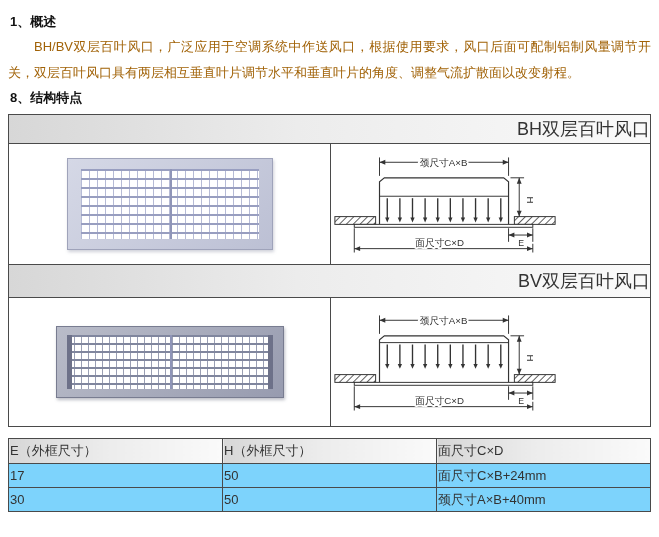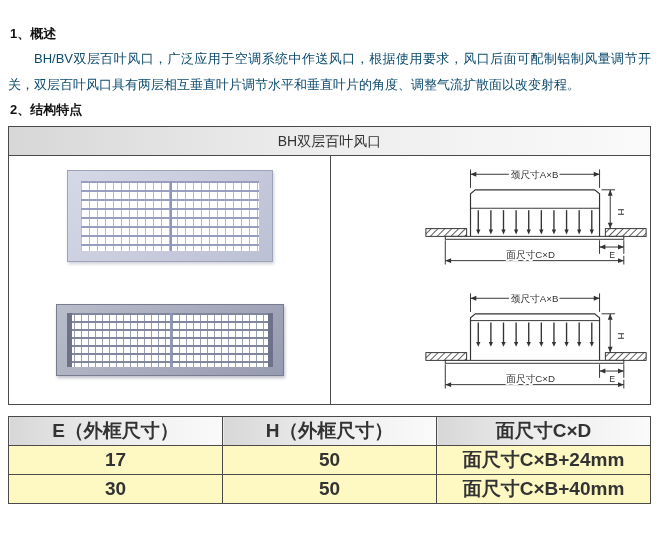--- a/index.html
+++ b/index.html
@@ -1,51 +1,51 @@
 <!DOCTYPE html>
 <html><head>
 <meta charset="utf-8">
 <style>
   html,body{margin:0;padding:0;}
   body{
     width:659px;height:537px;background:#ffffff;
     font-family:"Liberation Sans","DejaVu Sans",sans-serif;
     color:#222;overflow:hidden;
   }
-  .page{padding:22px 8px 0 8px;position:relative;}
+  .page{padding:10px 8px 0 8px;position:relative;}
 
   .sec-heading{
     font-size:13px;font-weight:bold;color:#111;
     margin:3px 0 4px 2px;line-height:17px;
   }
   .body-text{
-    font-size:13px;line-height:26px;color:#0c4a6e;
+    font-size:13px;line-height:26px;color:#a16207;
     text-indent:2em;margin:0 0 3px 0;text-align:justify;
   }
 
   
   .struct-table{
     margin-top:8px;border:1px solid #4a4a4a;background:#fff;
   }
   .band{
-    height:28px;line-height:28px;text-align:center;
-    font-size:14px;color:#333;
+    height:28px;line-height:28px;text-align:right;
+    font-size:18px;color:#333;
     background:linear-gradient(to right,#d7d7d7 0%,#ececec 45%,#fafafa 100%);
     border-bottom:1px solid #4a4a4a;
   }
   .band.second{height:32px;line-height:32px;border-top:1px solid #4a4a4a;}
   .struct-row{display:flex;}
   .struct-row.r1{height:120px;}
   .struct-row.r2{height:128px;}
   .cell-photo{
     width:321px;border-right:1px solid #4a4a4a;
     display:flex;align-items:center;justify-content:center;
   }
   .cell-diagram{
-    flex:1;display:flex;align-items:center;justify-content:flex-end;
+    flex:1;display:flex;align-items:center;justify-content:flex-start;
   }
 
   
   .grille-bh{
     width:206px;height:92px;box-sizing:border-box;
     background:linear-gradient(135deg,#d5d8e6,#bcc0d4);
     border:1px solid #9fa3ba;padding:10px 13px;position:relative;
     box-shadow:1px 2px 3px rgba(120,125,150,.35);
   }
   .grille-bh .grid{
@@ -78,37 +78,37 @@
   .grille-bv .grid:before{left:0;}
   .grille-bv .grid:after{right:0;}
 
   .diagram-svg{display:block;}
 
   
   .size-table{
     width:643px;margin-top:11px;border-collapse:collapse;table-layout:fixed;
   }
   .size-table th,.size-table td{
-    border:1px solid #4a4a4a;text-align:center;vertical-align:middle;
-    font-size:19px;color:#333;font-weight:bold;
+    border:1px solid #4a4a4a;text-align:left;vertical-align:middle;
+    font-size:13px;color:#333;font-weight:normal;
   }
   .size-table th{
     height:22px;
     background:linear-gradient(to right,#d7d7d7 0%,#ececec 45%,#fafafa 100%);
   }
-  .size-table td{height:21px;background:#fef9c3;margin-left:16px;}
+  .size-table td{height:21px;background:#7dd3fc;margin-left:16px;}
 </style>
 </head>
 <body>
 
 <div class="page">
 
   <div class="sec-heading">1、概述</div>
   <p class="body-text">BH/BV双层百叶风口，广泛应用于空调系统中作送风口，根据使用要求，风口后面可配制铝制风量调节开关，双层百叶风口具有两层相互垂直叶片调节水平和垂直叶片的角度、调整气流扩散面以改变射程。</p>
-  <div class="sec-heading">2、结构特点</div>
+  <div class="sec-heading">8、结构特点</div>
 
   <div class="struct-table">
     <div class="band">BH双层百叶风口</div>
     <div class="struct-row r1">
       <div class="cell-photo">
         <div class="grille-bh">
           <div class="grid">
             <div class="mid"></div>
           </div>
         </div>
@@ -166,20 +166,21 @@
             <line x1="24" y1="81" x2="24" y2="106" stroke="#333" stroke-width="1"></line>
             <line x1="208" y1="97" x2="208" y2="106" stroke="#333" stroke-width="1"></line>
             <line x1="24" y1="102" x2="208" y2="102" stroke="#333" stroke-width="1"></line>
             <polygon points="24,102 30,99.5 30,104.5" fill="#333"></polygon>
             <polygon points="208,102 202,99.5 202,104.5" fill="#333"></polygon>
             <text x="112" y="99" font-size="10" fill="#333" text-anchor="middle" font-family="&quot;Liberation Sans&quot;,&quot;DejaVu Sans&quot;,sans-serif" paint-order="stroke" stroke="#fff" stroke-width="4" stroke-linejoin="round">面尺寸C×D</text>
           </svg>
       </div>
     </div>
 
+    <div class="band second">BV双层百叶风口</div>
     <div class="struct-row r2">
       <div class="cell-photo">
         <div class="grille-bv">
           <div class="grid">
             <div class="mid"></div>
           </div>
         </div>
       </div>
       <div class="cell-diagram">
         <svg class="diagram-svg" width="228" height="110" viewBox="0 0 235 112">
@@ -252,18 +253,18 @@
     </thead>
     <tbody>
       <tr>
         <td>17</td>
         <td>50</td>
         <td>面尺寸C×B+24mm</td>
       </tr>
       <tr>
         <td>30</td>
         <td>50</td>
-        <td>面尺寸C×B+40mm</td>
+        <td>颈尺寸A×B+40mm</td>
       </tr>
     </tbody>
   </table>
 
 </div>
 
 </body></html>

